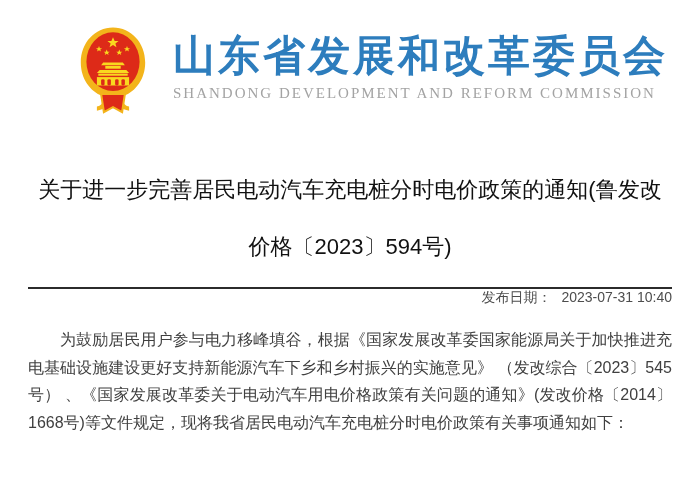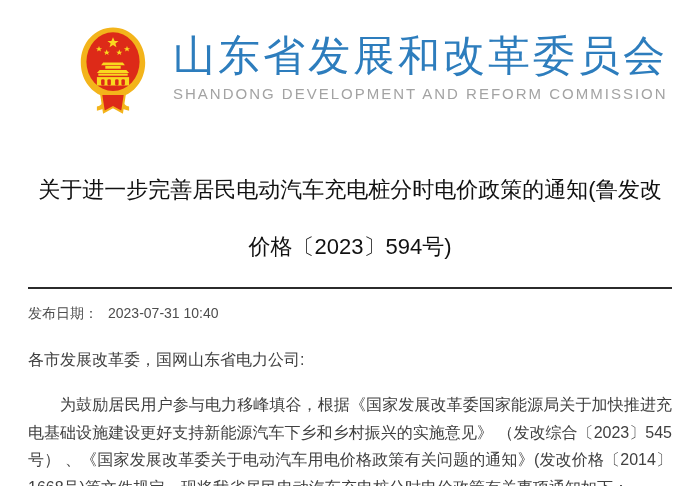--- a/index.html
+++ b/index.html
@@ -15,53 +15,53 @@
     display: flex;
     align-items: flex-start;
     padding: 26px 0 0 78px;
     height: 140px;
   }
   .emblem { display: block; }
   .emblem svg { width: 70px; height: 91px; display: block; }
   .org-names { margin-left: 25px; padding-top: 8px; }
   .org-zh {
     font-size: 42px;
-    font-weight: normal;
+    font-weight: bold;
     color: #2d7dbd;
     letter-spacing: 3px;
     line-height: 1.05;
     white-space: nowrap;
   }
   .org-en {
     font-size: 15px;
     color: #a3a3a3;
     letter-spacing: 2px;
     margin-top: 7px;
     white-space: nowrap;
+    font-family: Liberation Serif, serif;
   }
   
   .article { margin: 0 28px; }
   .article-title {
     font-size: 22px;
     font-weight: normal;
     color: #111111;
     text-align: center;
     line-height: 57px;
     margin: 21px 0 0 0;
   }
   .title-divider {
     border: none;
     border-top: 2px solid #2b2b2b;
     margin: 12px 0 0 0;
   }
   .publish-row {
-    text-align: left;
+    text-align: right;
     font-size: 14px;
     color: #4d4d4d;
-    margin-top: 16px;
   }
   .publish-row .pub-value { margin-left: 10px; }
   .salutation {
     font-size: 16px;
     color: #404040;
     line-height: 24px;
     margin: 25px 0 0 0;
   }
   .body-paragraph {
     font-size: 16px;
@@ -113,15 +113,14 @@
     <div class="org-en">SHANDONG DEVELOPMENT AND REFORM COMMISSION</div>
   </div>
 </header>
 
 <main class="article">
   <h1 class="article-title">关于进一步完善居民电动汽车充电桩分时电价政策的通知(鲁发改价格〔2023〕594号)</h1>
   <hr class="title-divider">
   <div class="publish-row">
     <span class="pub-label">发布日期：</span><span class="pub-value">2023-07-31 10:40</span>
   </div>
-  <p class="salutation">各市发展改革委，国网山东省电力公司:</p>
   <p class="body-paragraph">为鼓励居民用户参与电力移峰填谷，根据《国家发展改革委国家能源局关于加快推进充电基础设施建设更好支持新能源汽车下乡和乡村振兴的实施意见》 （发改综合〔2023〕545号） 、《国家发展改革委关于电动汽车用电价格政策有关问题的通知》(发改价格〔2014〕1668号)等文件规定，现将我省居民电动汽车充电桩分时电价政策有关事项通知如下：</p>
 </main>
 
 </body></html>

